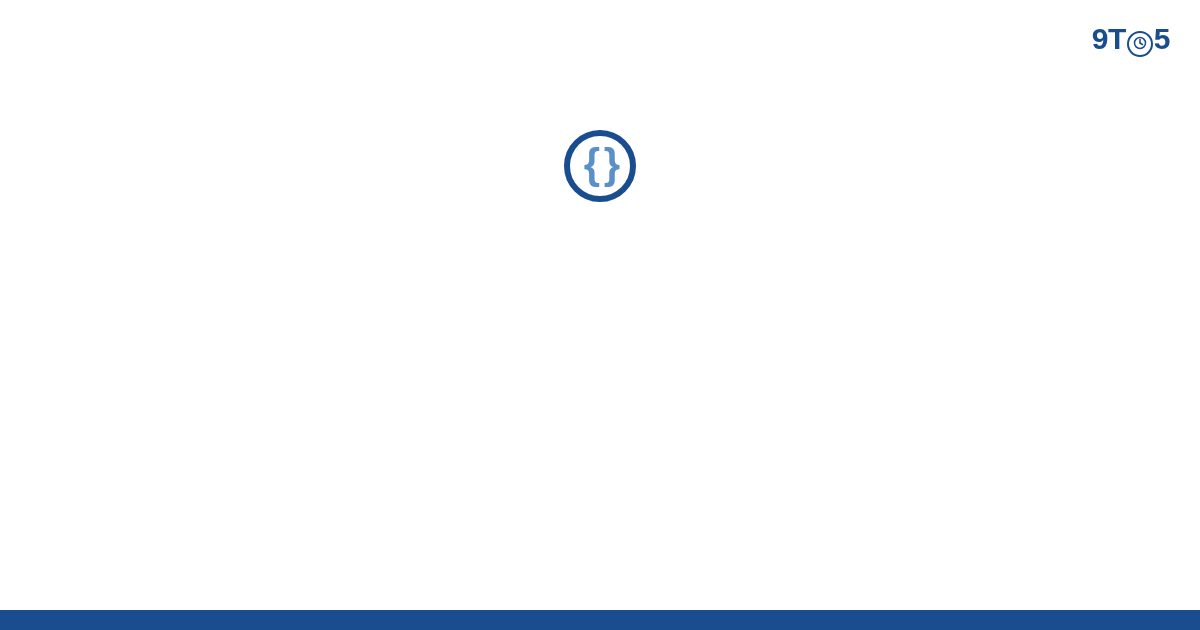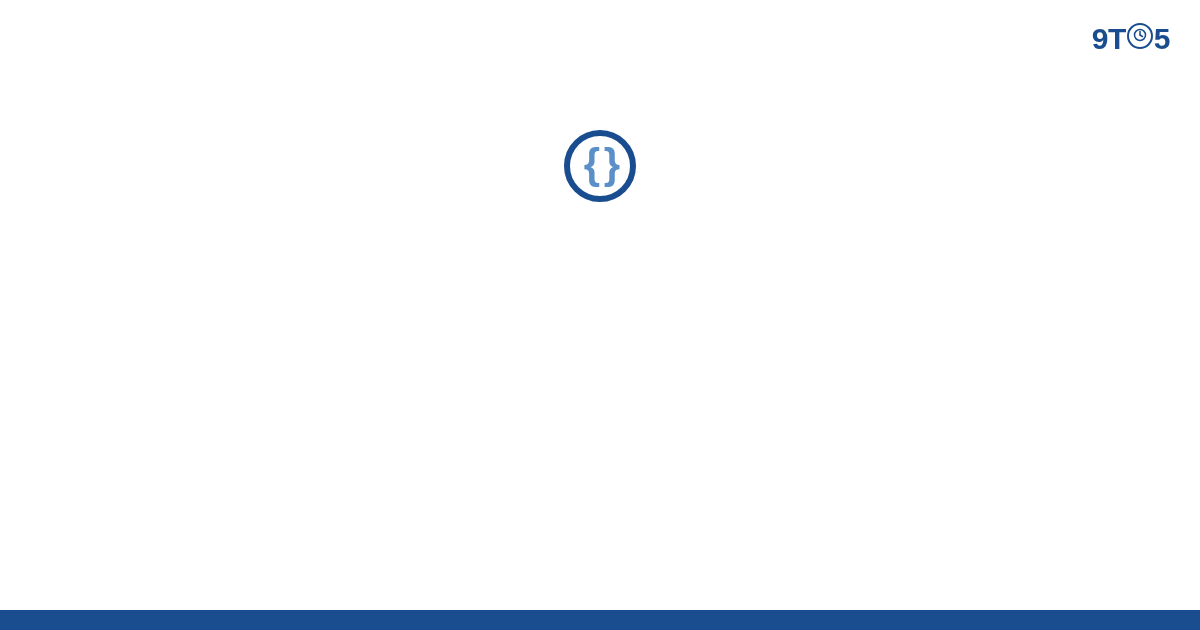--- a/index.html
+++ b/index.html
@@ -16,21 +16,21 @@
       overflow: hidden;
     }
     .logo {
       position: absolute;
       top: 22px;
       right: 30px;
       font-size: 30px;
       font-weight: 600;
       letter-spacing: -0.5px;
       display: flex;
-      align-items: flex-start;
+      align-items: flex-end;
     }
     .logo-9t {
       color: #1a4d8f;
       font-weight: 700;
     }
     .logo-clock {
       display: inline-flex;
       align-items: center;
       justify-content: center;
       width: 26px;

